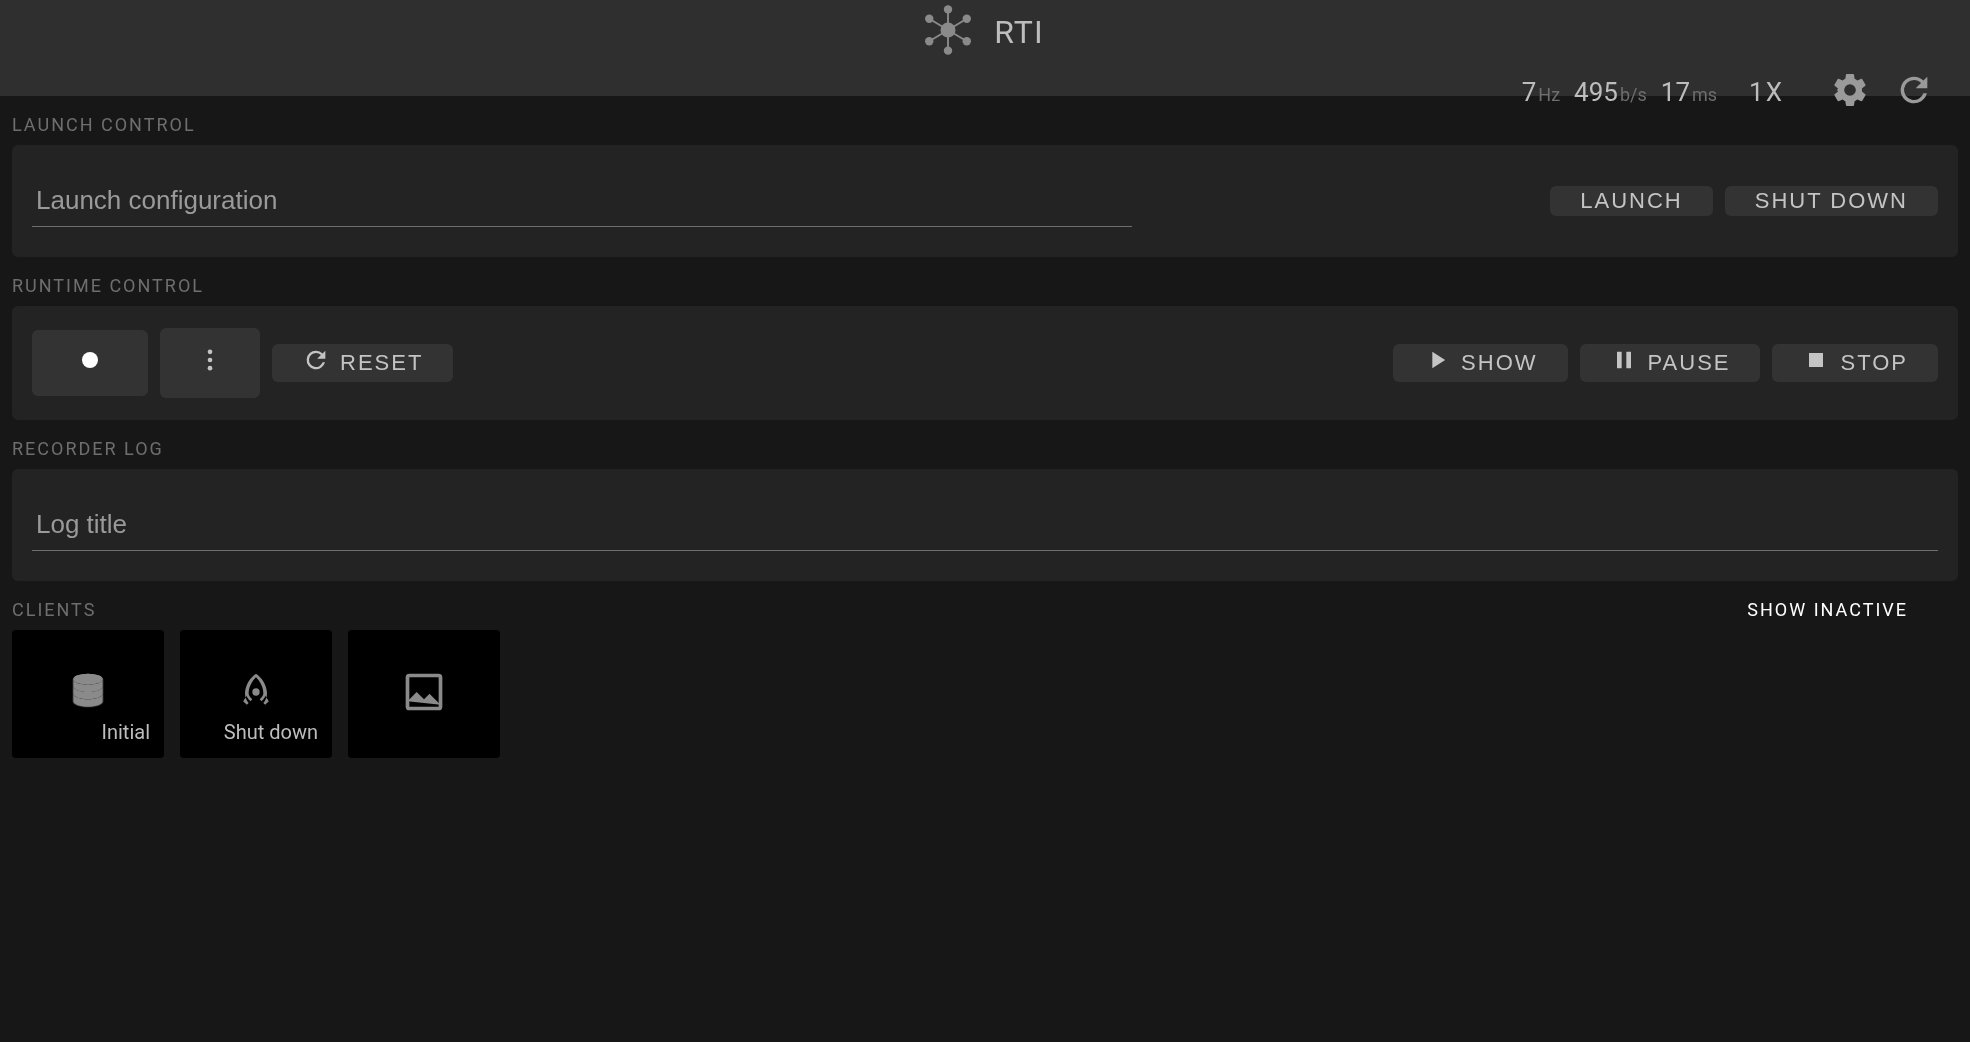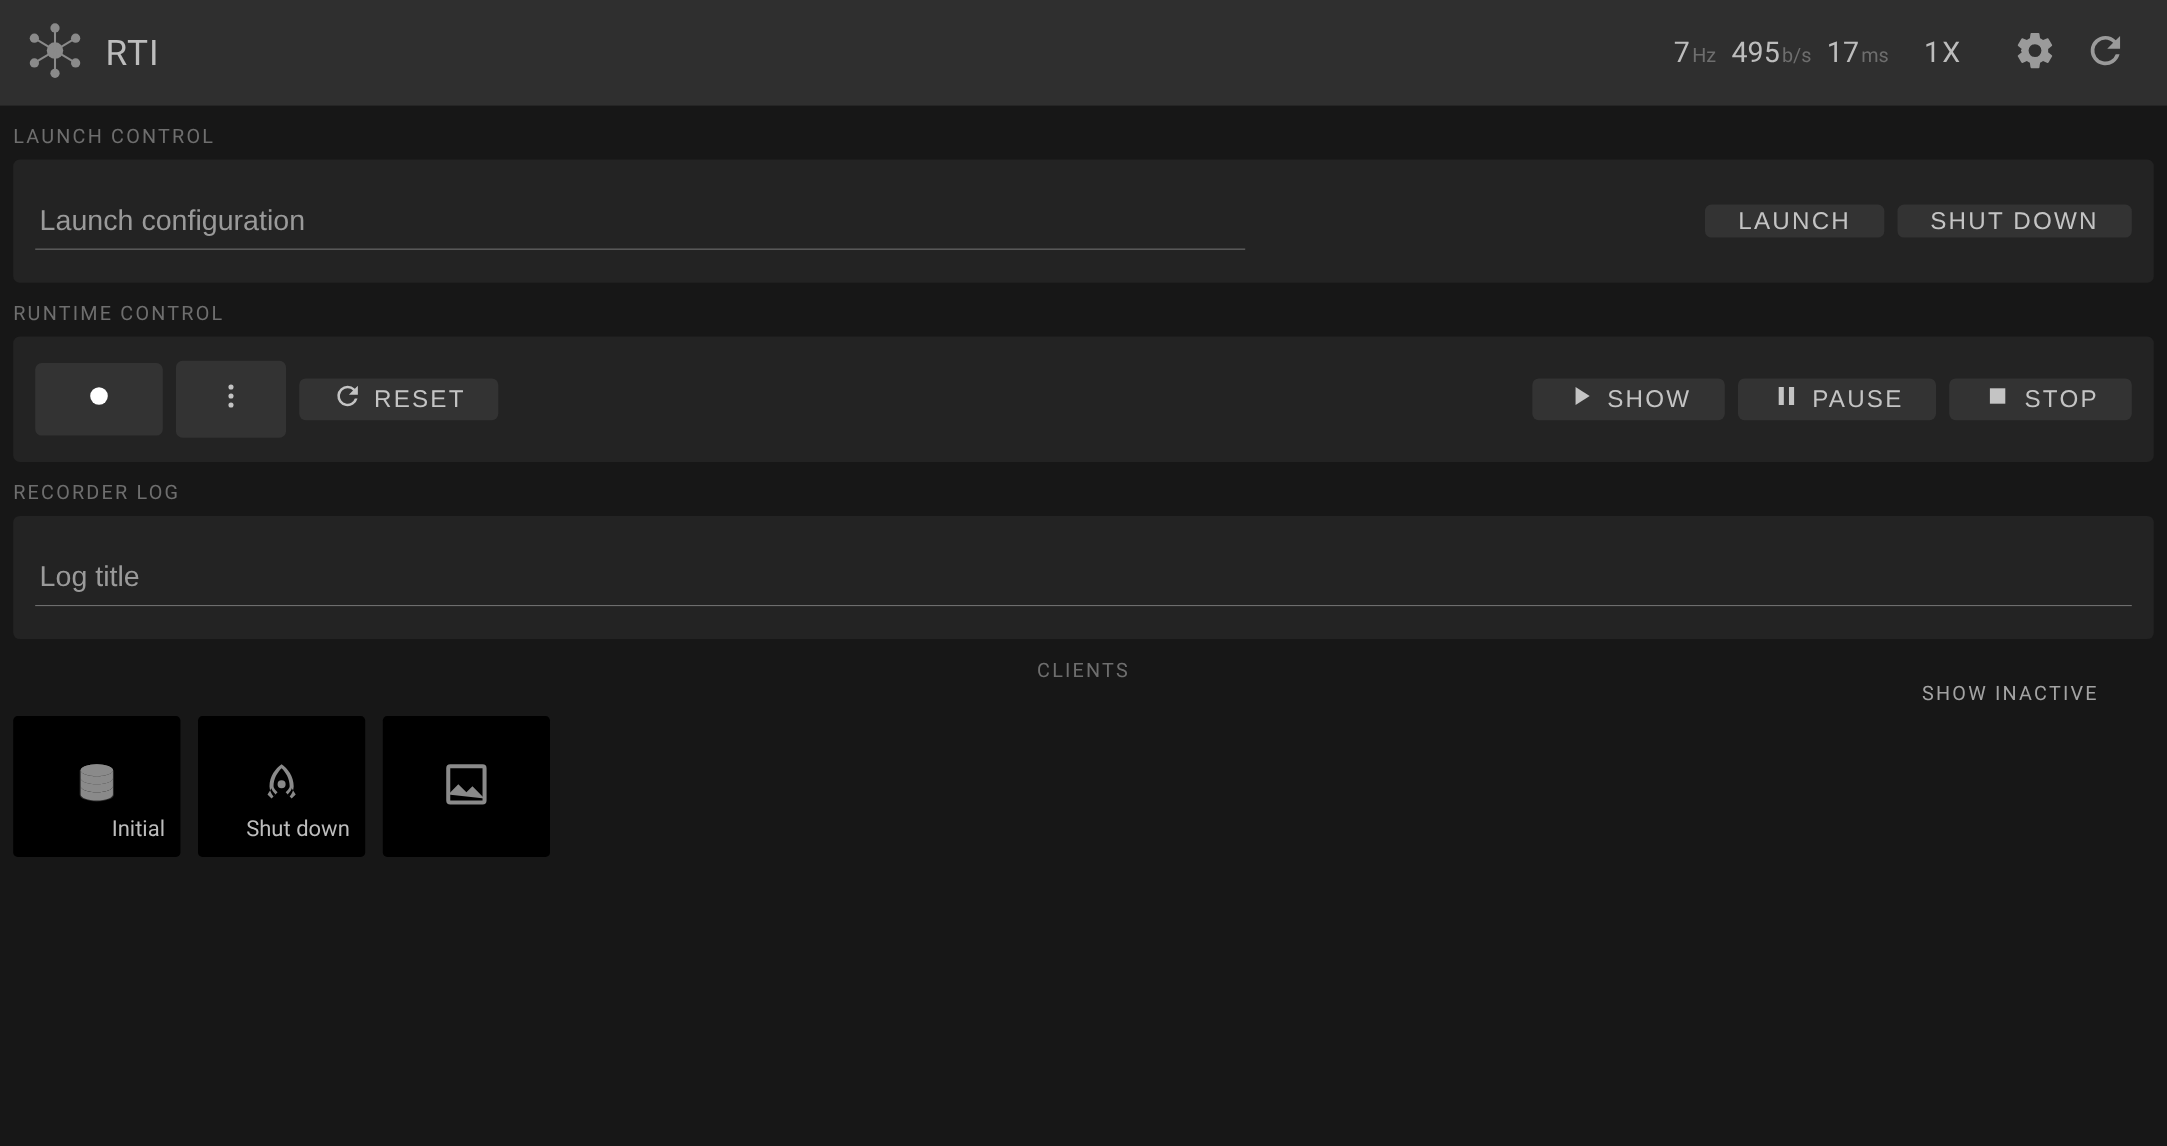--- a/index.html
+++ b/index.html
@@ -12,20 +12,21 @@
     overflow: hidden;
   }
 
   
   .header {
     height: 96px;
     background: #2f2f2f;
     display: flex;
     align-items: center;
     padding: 0 28px 0 20px;
+    flex-direction: column;
   }
   .logo-wrap {
     display: flex;
     align-items: center;
     gap: 16px;
   }
   .logo-svg { width: 60px; height: 60px; }
   .app-title {
     font-size: 32px;
     font-weight: 400;
@@ -137,28 +138,27 @@
   }
   .log-input-wrap .text-input {
     width: 100%;
   }
 
   
   .clients-header {
     display: flex;
     align-items: center;
     padding: 18px 12px 10px 12px;
-    flex-direction: column;
   }
   .clients-header .section-label { padding: 0; }
   .show-inactive {
     margin-left: auto;
     font-size: 18px;
     letter-spacing: 2px;
-    color: #a3a3a3;
+    color: #ffffff;
     padding-right: 50px;
     cursor: pointer;
   }
   .clients-row {
     display: flex;
     gap: 16px;
     padding: 0 12px;
   }
   .client-card {
     width: 152px;

